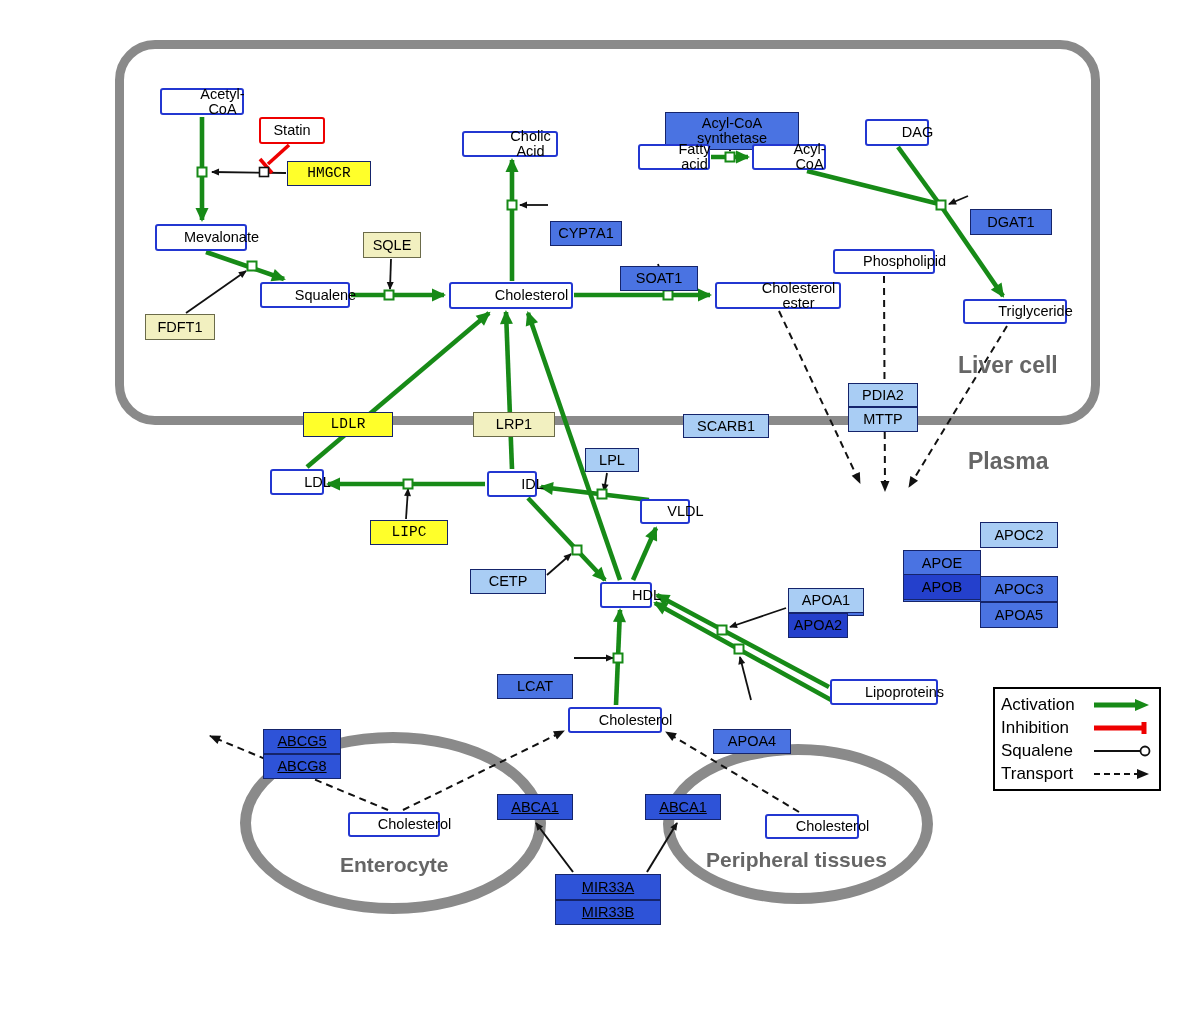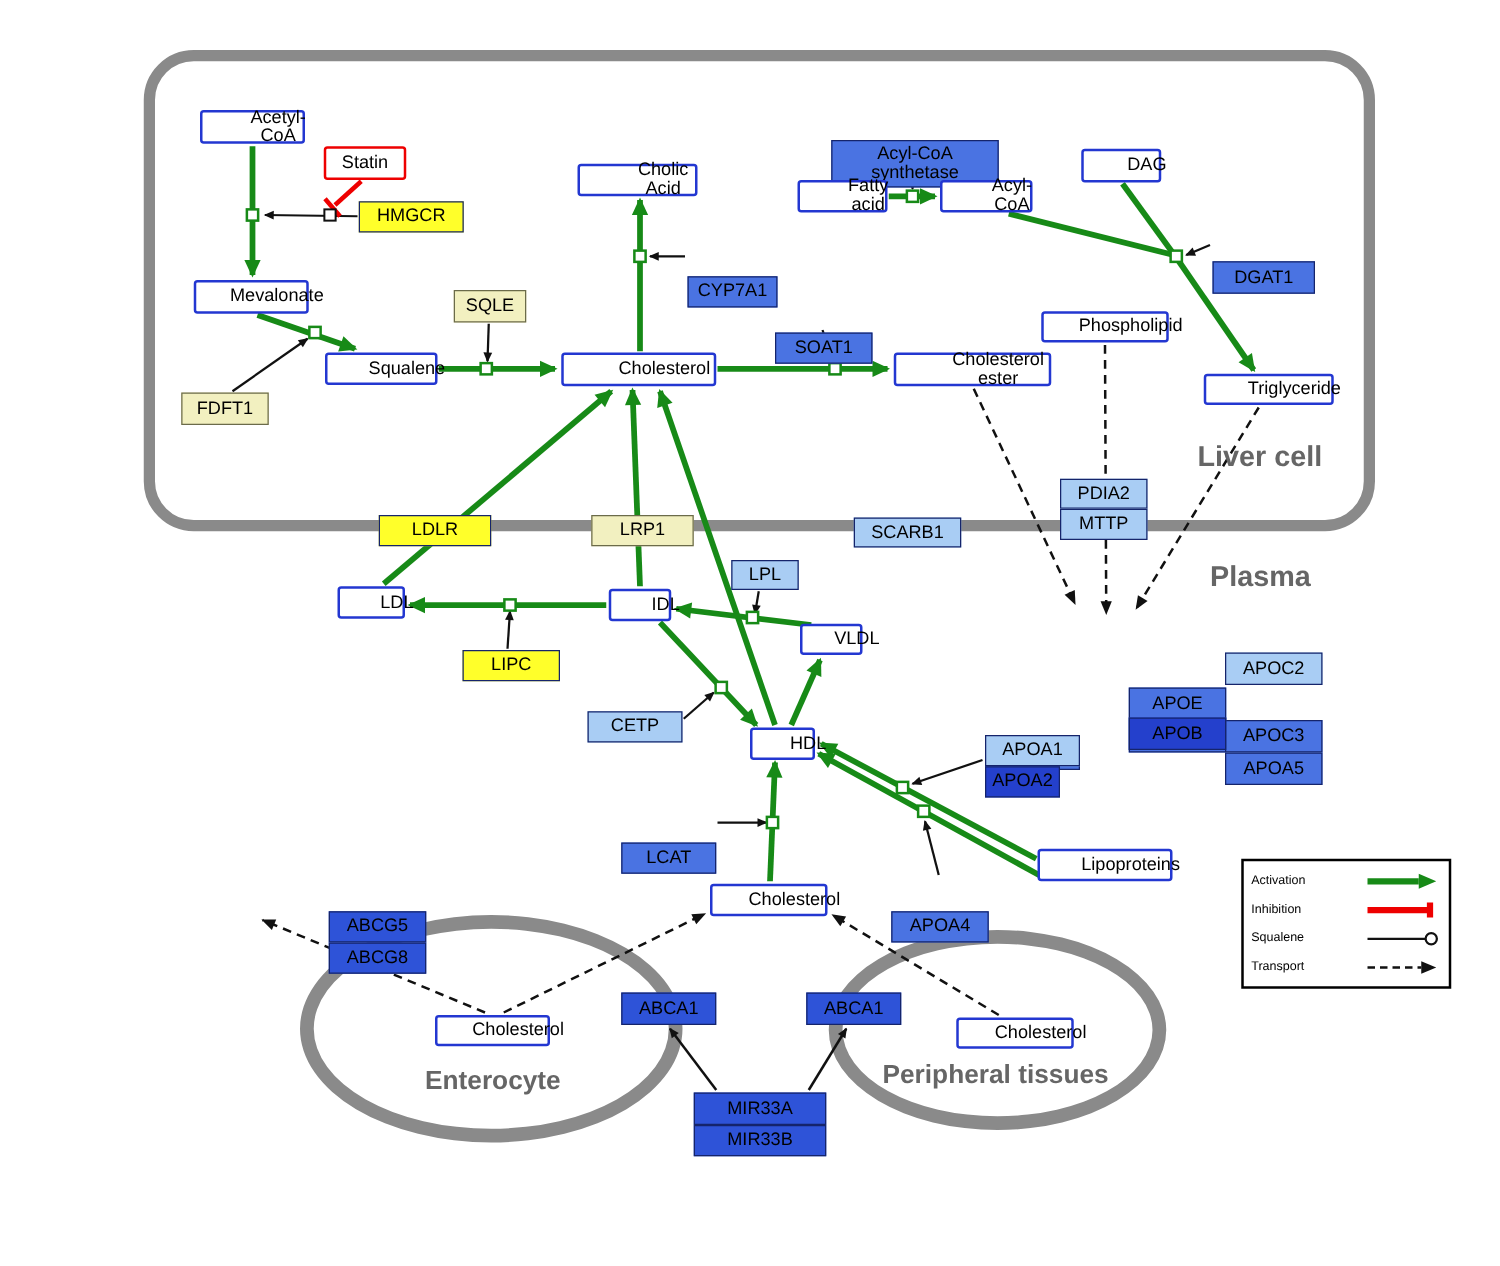--- a/index.html
+++ b/index.html
@@ -20,31 +20,31 @@
   .e-inh{stroke:var(--red);stroke-width:3.6;fill:none;}
   .rn{fill:#fff;stroke:var(--green);stroke-width:2;}
   .rn-b{fill:#fff;stroke:#111;stroke-width:1.6;}
   .mk-g{fill:var(--green);} .mk-b{fill:#111;}
   
   .node{position:absolute;display:flex;align-items:center;justify-content:center;text-align:center;
         box-sizing:border-box;z-index:3;font-size:14.5px;color:#000;background:#fff;line-height:15px;}
   .metab{background:#fff;border:2px solid var(--metab_border);border-radius:3px;padding-left:41px;}
   .metab-strong{border-width:2.5px;}
   .stat{background:#fff;border:2.5px solid var(--red);border-radius:3px;}
-  .yel{background:var(--yellow);border:1.5px solid var(--border_navy);}
+  .yel{background:var(--yellow);border:1.5px solid var(--border_navy);font-family:Liberation Mono, monospace;}
   .pyel{background:var(--pale_yellow);border:1.2px solid #6b6b4a;}
   .blu{background:var(--blue);border:1.5px solid var(--border_navy);margin-top:28px;}
   .lblu{background:var(--blue_light);border:1.5px solid var(--border_navy);text-align:right;}
-  .sblu{background:var(--blue_strong);border:1.5px solid var(--border_navy);}
+  .sblu{background:var(--blue_strong);border:1.5px solid var(--border_navy);text-decoration:underline;}
   .dblu{background:var(--blue_dark);border:1.5px solid var(--border_navy);}
   
   #legend{position:absolute;left:993px;top:687px;width:168px;height:104px;border:2px solid #000;
           background:#fff;z-index:3;box-sizing:border-box;padding:4px 6px;}
   .lrow{display:flex;align-items:center;justify-content:space-between;height:23px;}
-  .llabel{font-size:10px;color:#000;}
+  .llabel{font-size:17px;color:#000;}
 </style>
 </head>
 <body>
 
 <div id="stage">
 
   <div id="liver-membrane" class="membrane"></div>
   <div id="enterocyte-membrane" class="membrane"></div>
   <div id="peripheral-membrane" class="membrane"></div>
 

